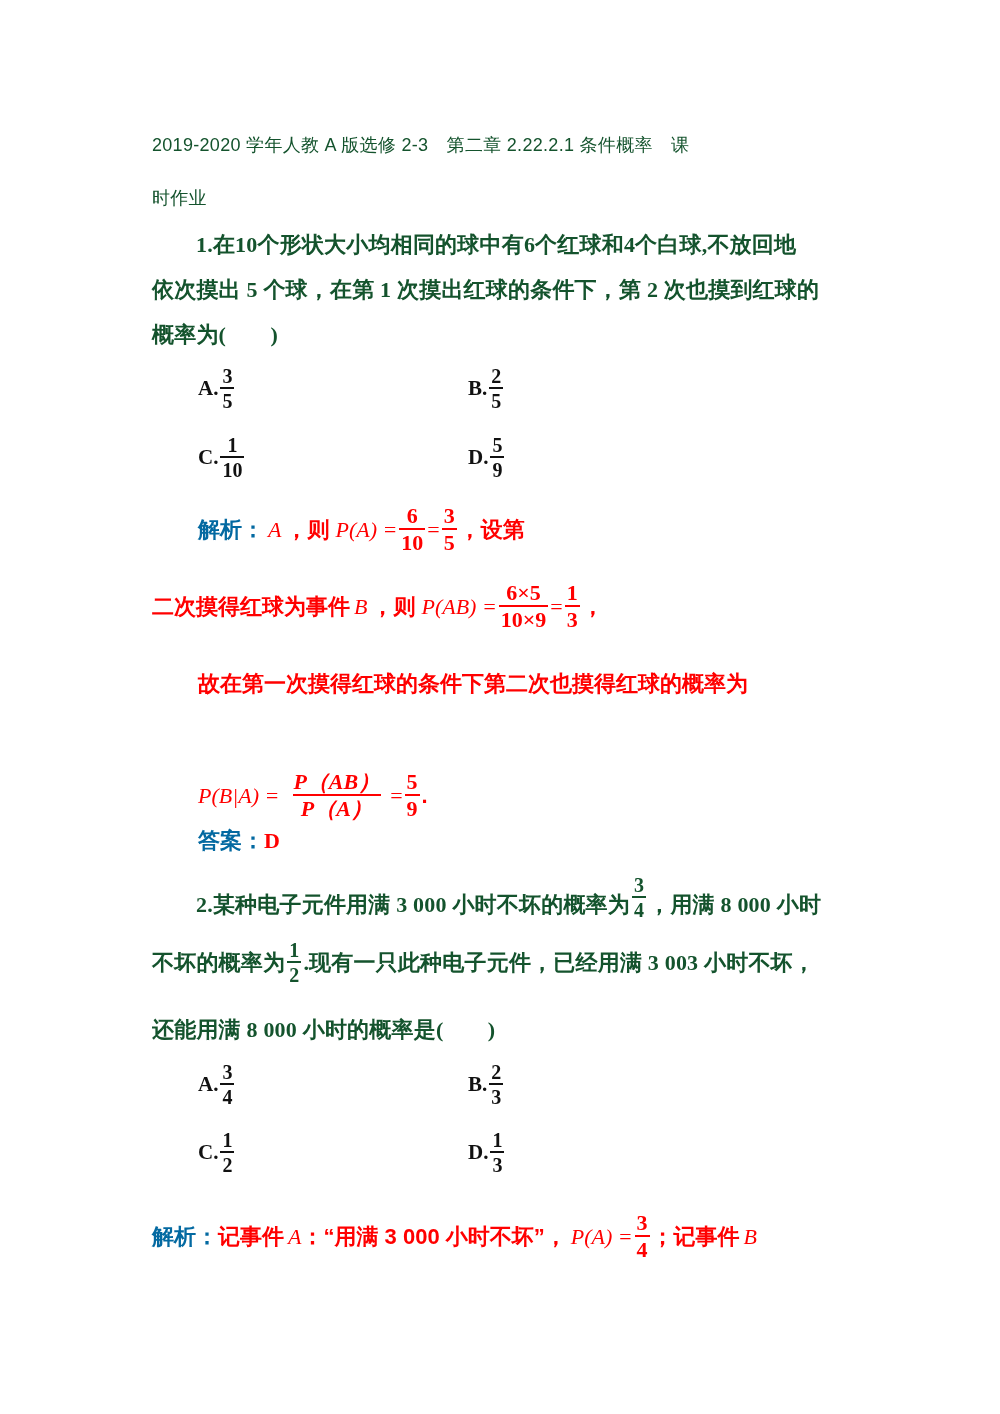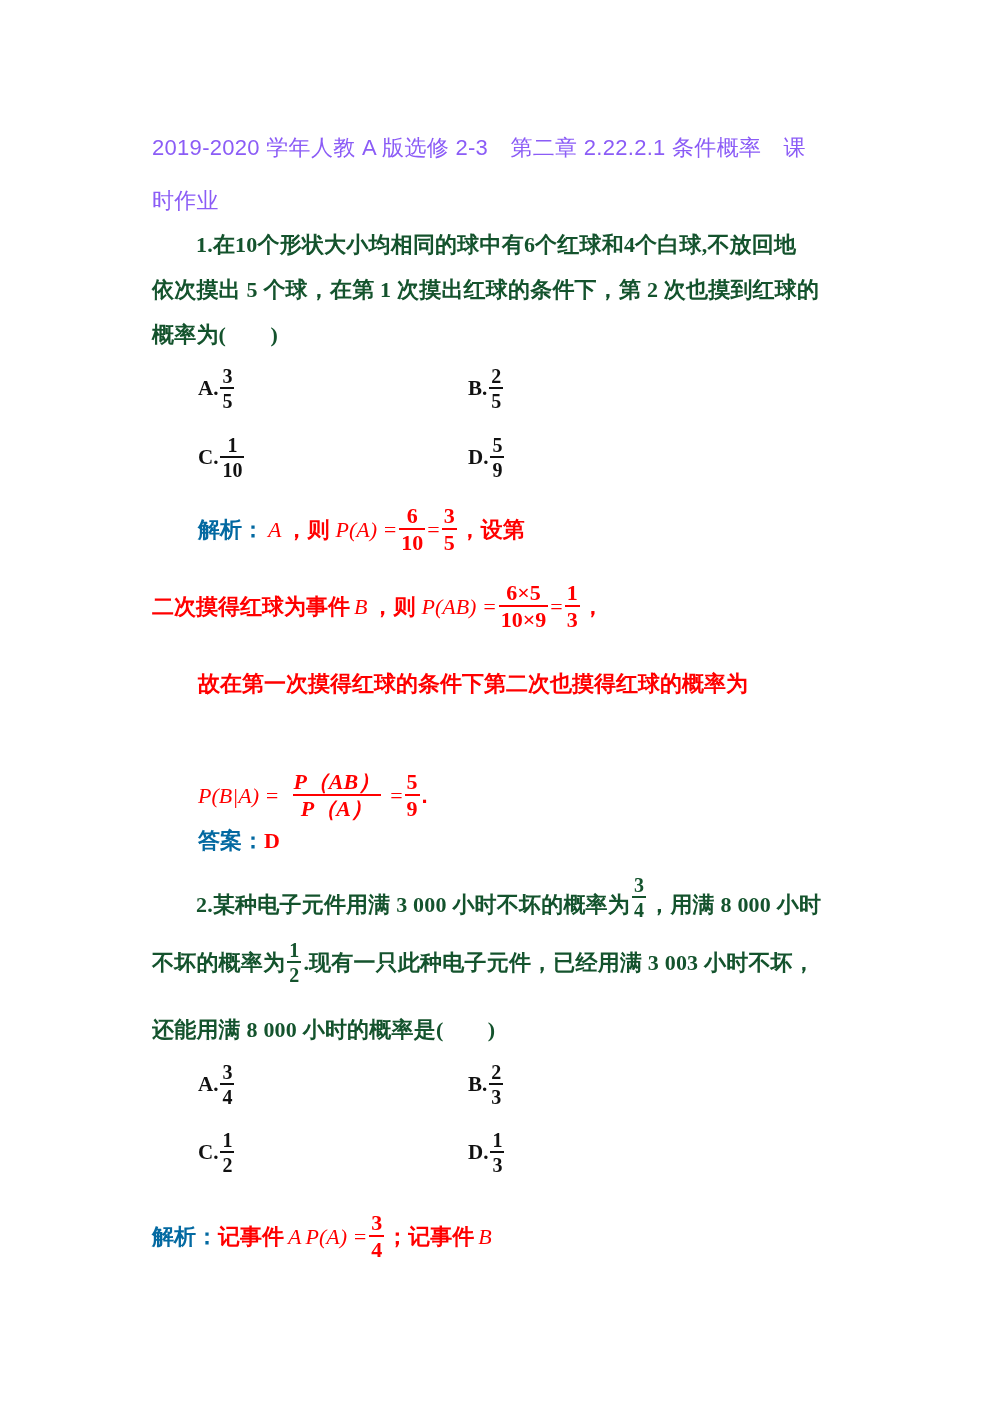--- a/index.html
+++ b/index.html
@@ -1,19 +1,19 @@
 <!DOCTYPE html>
 <html><head>
   <meta charset="utf-8">
   <style>
     html, body { margin: 0; padding: 0; background: #ffffff; }
     body { width: 1000px; height: 1414px; position: relative; overflow: hidden;
            font-family: "Liberation Serif", "DejaVu Serif", serif; color: #000; }
     .abs { position: absolute; white-space: nowrap; }
-    .title { font-family: "Liberation Sans", "DejaVu Sans", sans-serif; font-size: 22px; color: #8b5cf6; letter-spacing: 0.3px; }
+    .title { font-family: "Liberation Sans", "DejaVu Sans", sans-serif; font-size: 18px; color: #14532d; letter-spacing: 0.3px; }
     .q { font-size: 22px; font-weight: bold; color: #14532d; letter-spacing: 0.2px; }
     .opt { font-size: 21px; font-weight: bold; color: #111; display: flex; align-items: center; }
     .red { color: #ff0000; }
     .blue { color: #0369a1; }
     .sol { font-family: "Liberation Sans", "DejaVu Sans", sans-serif; font-size: 22px; font-weight: bold; display: flex; align-items: center; }
     .it { font-family: "Liberation Serif", serif; font-style: italic; font-weight: normal; }
     .m { font-family: "Liberation Serif", serif; font-weight: normal; }
     .frac { display: inline-flex; flex-direction: column; align-items: center; vertical-align: middle; margin: 0 2px; font-family: "Liberation Serif", serif; font-weight: bold; line-height: 1; }
     .frac .num { padding: 0 2px 1px 2px; }
     .frac .den { border-top: 2px solid currentColor; padding: 2px 2px 0 2px; }
@@ -161,20 +161,21 @@
   <span class="frac small">
       <span class="num">1</span>
       <span class="den">3</span>
     </span>
 </div>
 
 <div class="abs sol red" style="left:152px; top:1212px;">
   <span class="blue">解析：</span>
   <span>记事件</span>
   <span class="it" style="margin-left:4px;">A</span>
+  <span>：“用满 3 000 小时不坏”，</span>
   <span class="it" style="margin-left:4px;">P(A) =</span>
   <span class="frac big">
       <span class="num">3</span>
       <span class="den">4</span>
     </span>
   <span>；记事件</span>
   <span class="it" style="margin-left:4px;">B</span>
 </div>
 
 </body></html>

